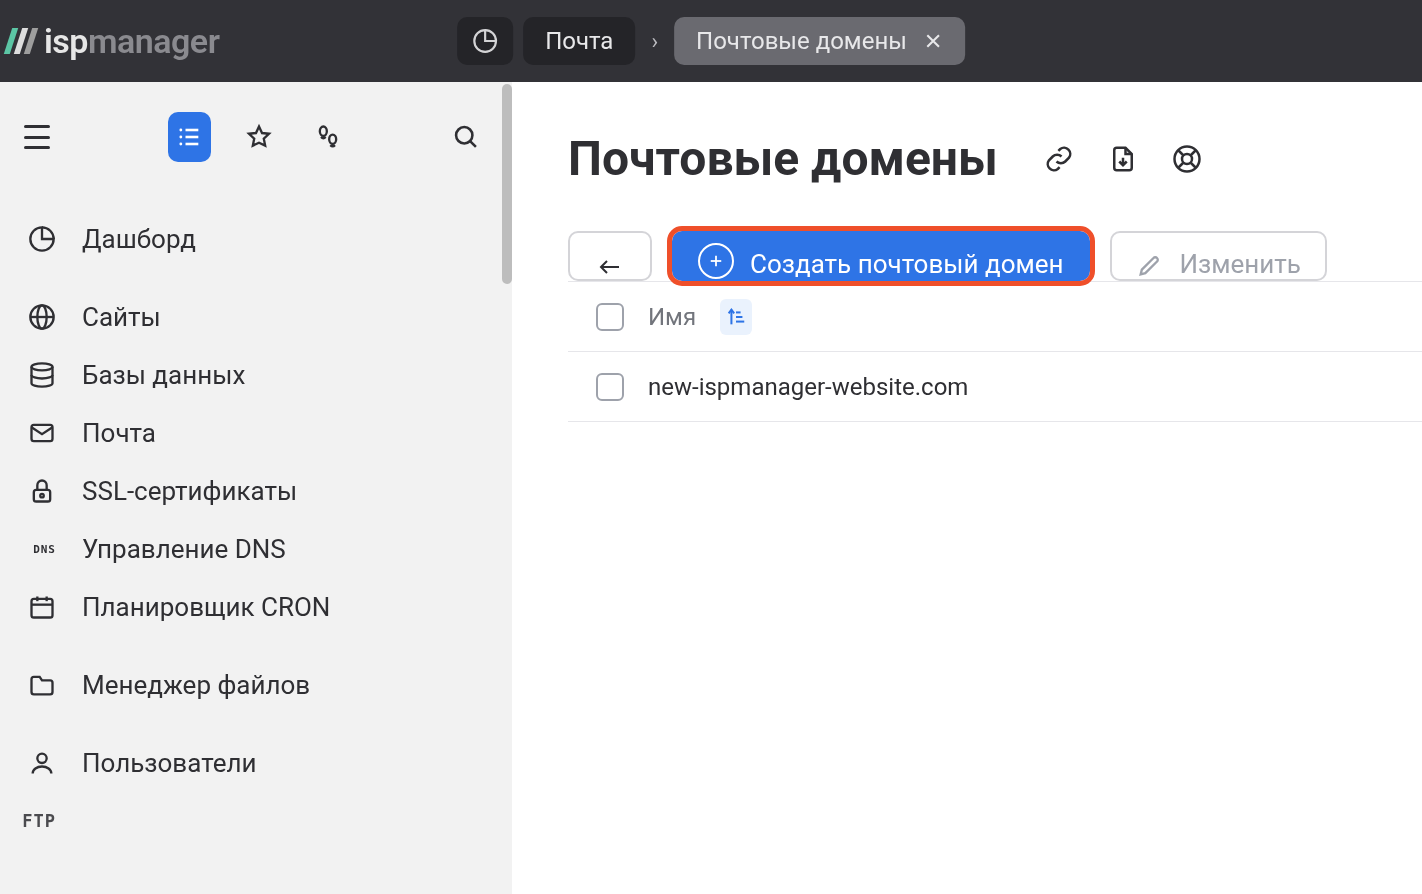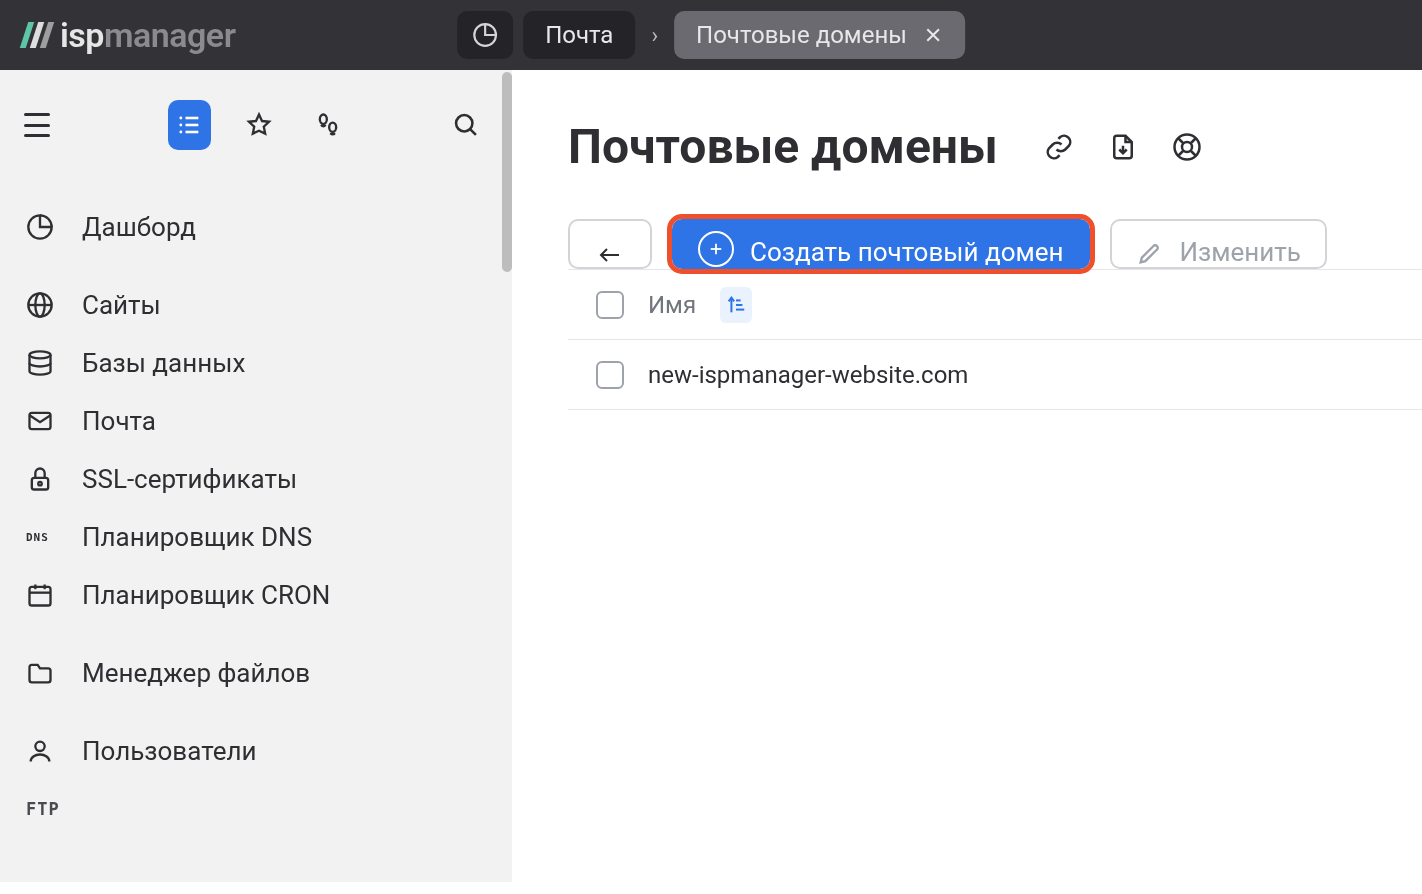--- a/index.html
+++ b/index.html
@@ -6,25 +6,25 @@
 body {
   font-family: -apple-system, BlinkMacSystemFont, "Segoe UI", Roboto, Arial, sans-serif;
   background: #fff;
   width: 1422px;
   height: 894px;
   overflow: hidden;
 }
 
 
 .topbar {
-  height: 70px;
+  height: 82px;
   background: #323237;
   display: flex;
   align-items: center;
-  padding: 0 20px;
+  padding: 0 4px;
   gap: 10px;
 }
 .logo {
   display: flex;
   align-items: center;
   gap: 2px;
   margin-right: auto;
   margin-left: 4px;
 }
 .logo-bars {
@@ -147,21 +147,21 @@
   align-items: center;
   gap: 26px;
   padding: 14px 10px;
   font-size: 26px;
   color: #2f2f33;
   cursor: pointer;
   border-radius: 8px;
 }
 .nav-item .nav-ico {
   width: 30px; height: 30px;
-  display: flex; align-items: center; justify-content: flex-start;
+  display: flex; align-items: center; justify-content: flex-end;
   flex-shrink: 0;
 }
 .nav-item .nav-ico svg { width: 28px; height: 28px; stroke: #2f2f33; fill: none; stroke-width: 2; }
 .nav-item .ftp-text { font-family: monospace; font-size: 17px; font-weight: 700; letter-spacing: 1px; color: #2f2f33; }
 
 .nav-gap { height: 20px; }
 
 
 .main {
   flex: 1;
@@ -397,21 +397,21 @@
               <path d="M8 11 V7 a4 4 0 0 1 8 0 V11"></path>
               <circle cx="12" cy="16" r="1.5"></circle>
             </svg>
           </span>
         <span>SSL-сертификаты</span>
       </div>
       <div class="nav-item">
         <span class="nav-ico">
             <span class="ftp-text" style="font-size:11px">DNS</span>
           </span>
-        <span>Планировщик DNS</span>
+        <span>Управление DNS</span>
       </div>
       <div class="nav-item">
         <span class="nav-ico">
             <svg viewBox="0 0 24 24">
               <rect x="3" y="5" width="18" height="16" rx="2"></rect>
               <line x1="3" y1="10" x2="21" y2="10"></line>
               <line x1="8" y1="3" x2="8" y2="7"></line>
               <line x1="16" y1="3" x2="16" y2="7"></line>
               <line x1="7" y1="14" x2="7" y2="14"></line>
               <line x1="12" y1="14" x2="12" y2="14"></line>

